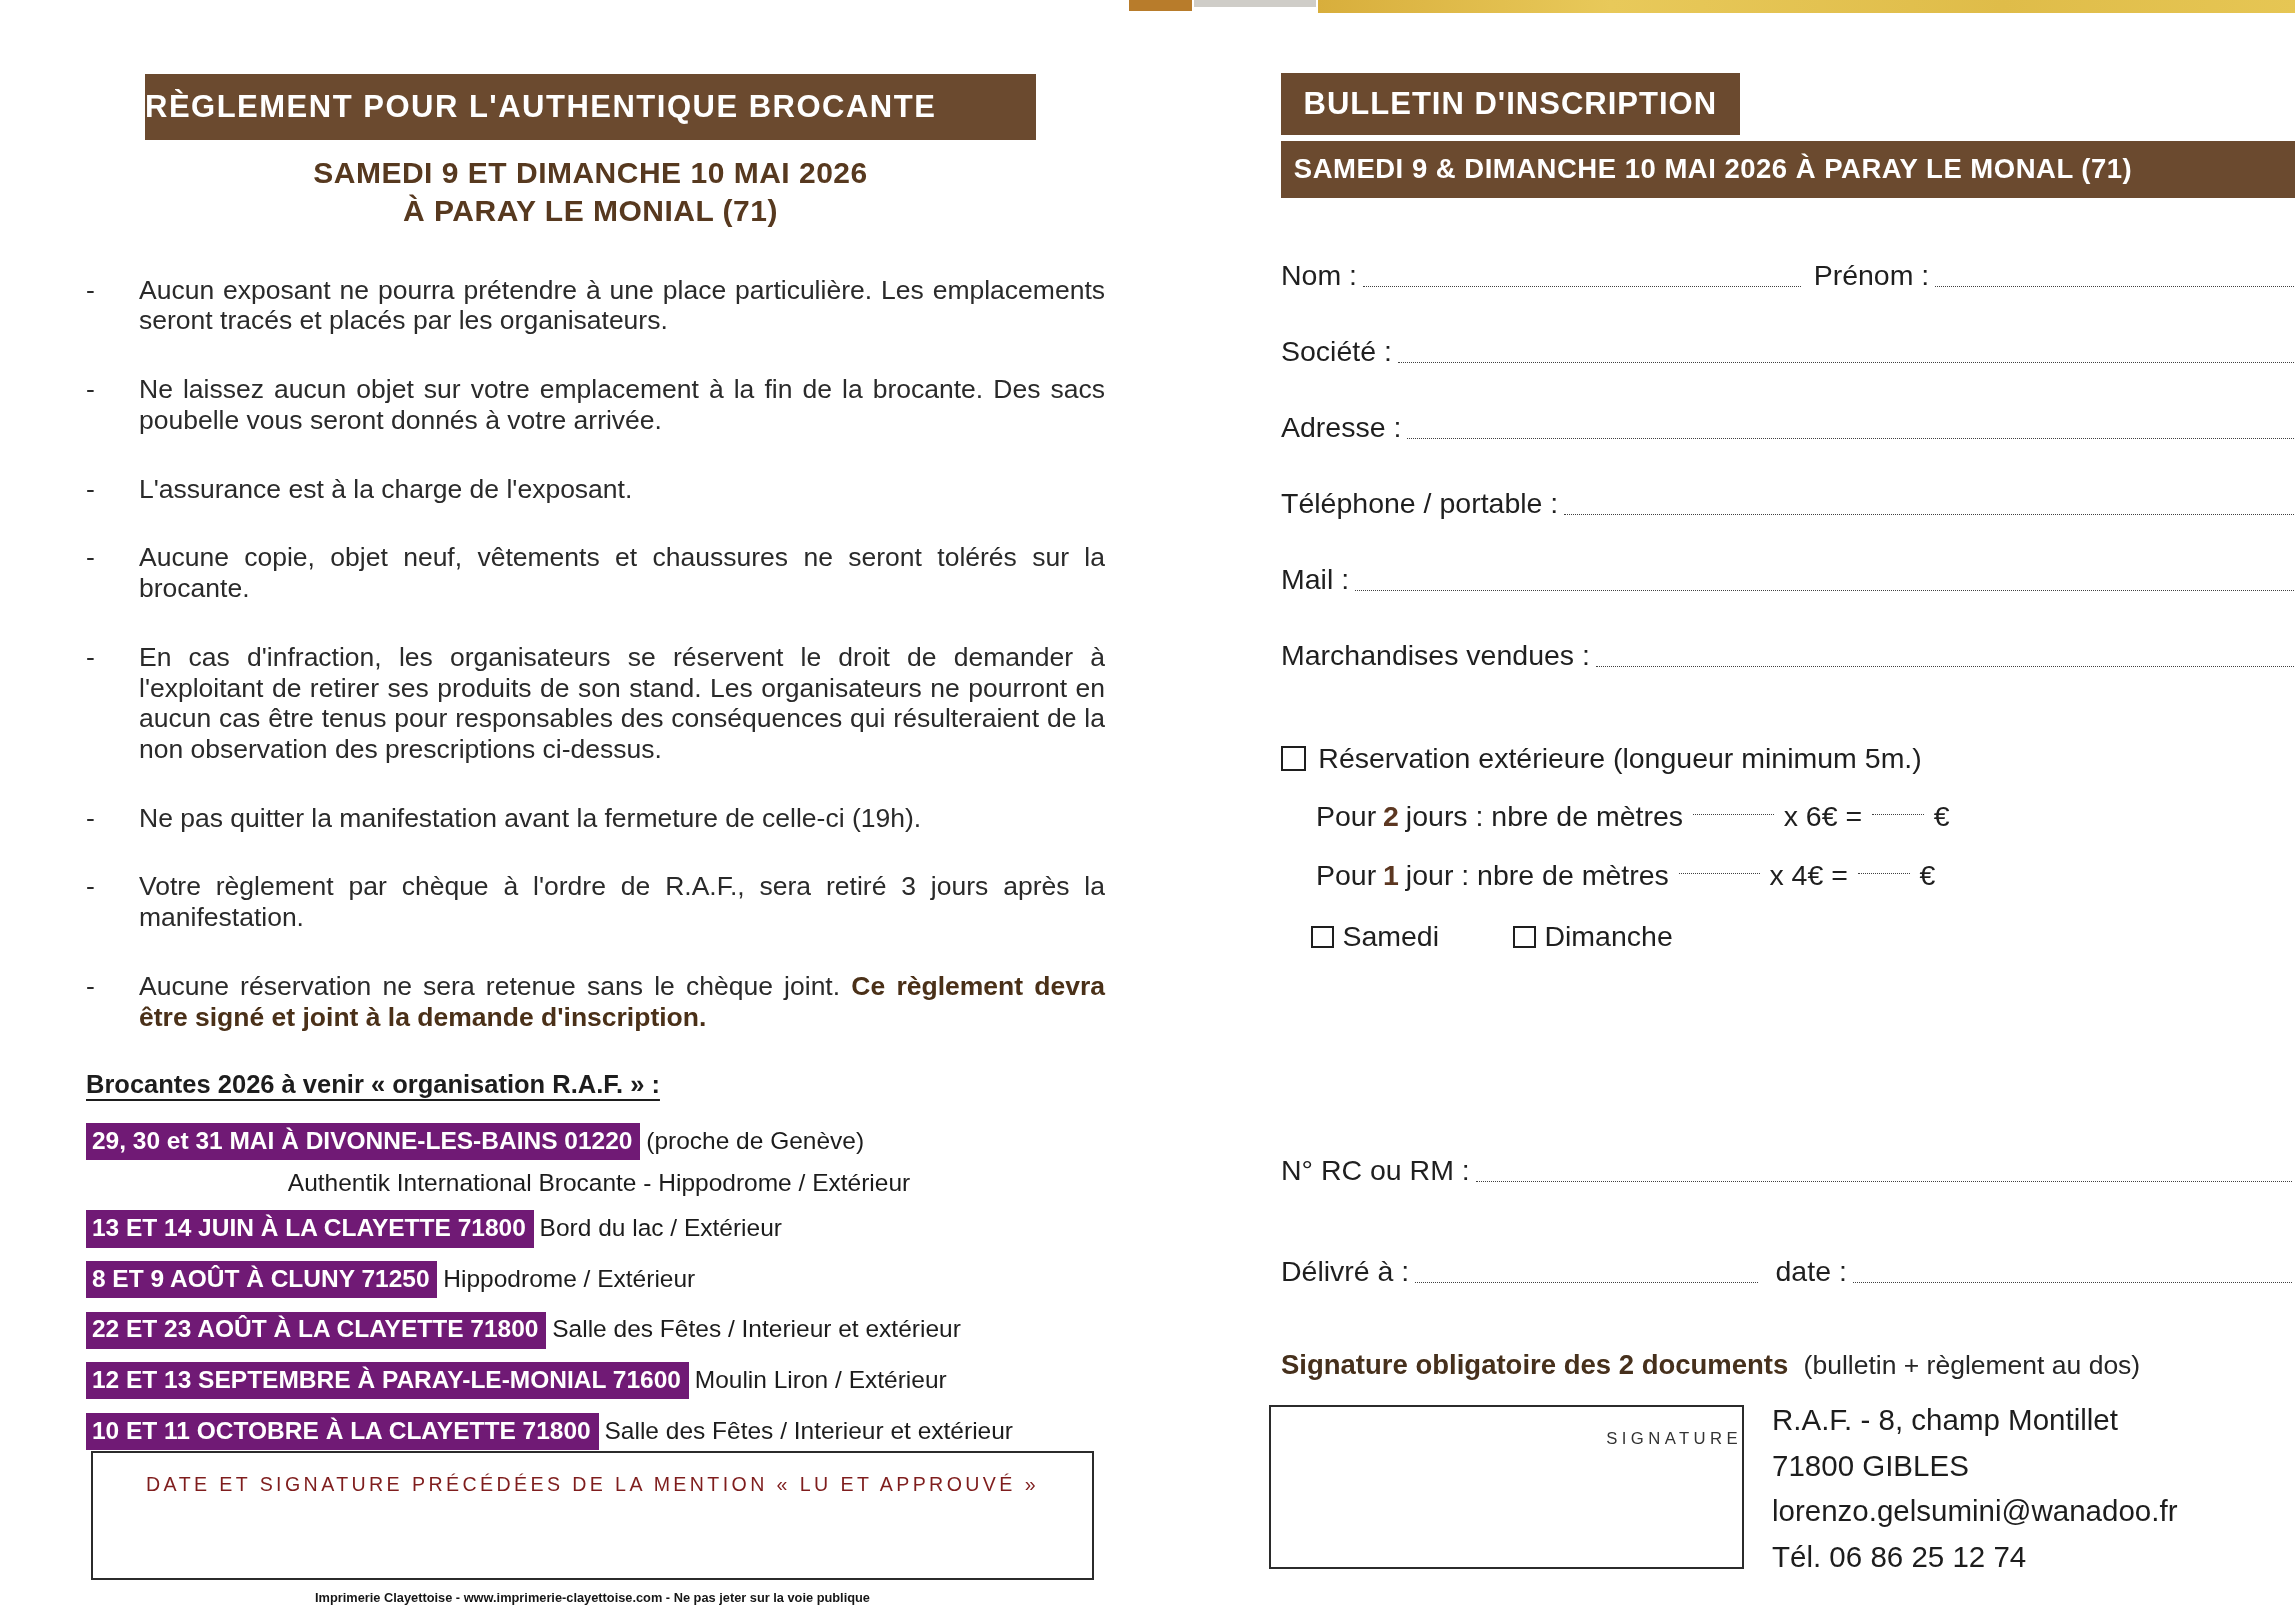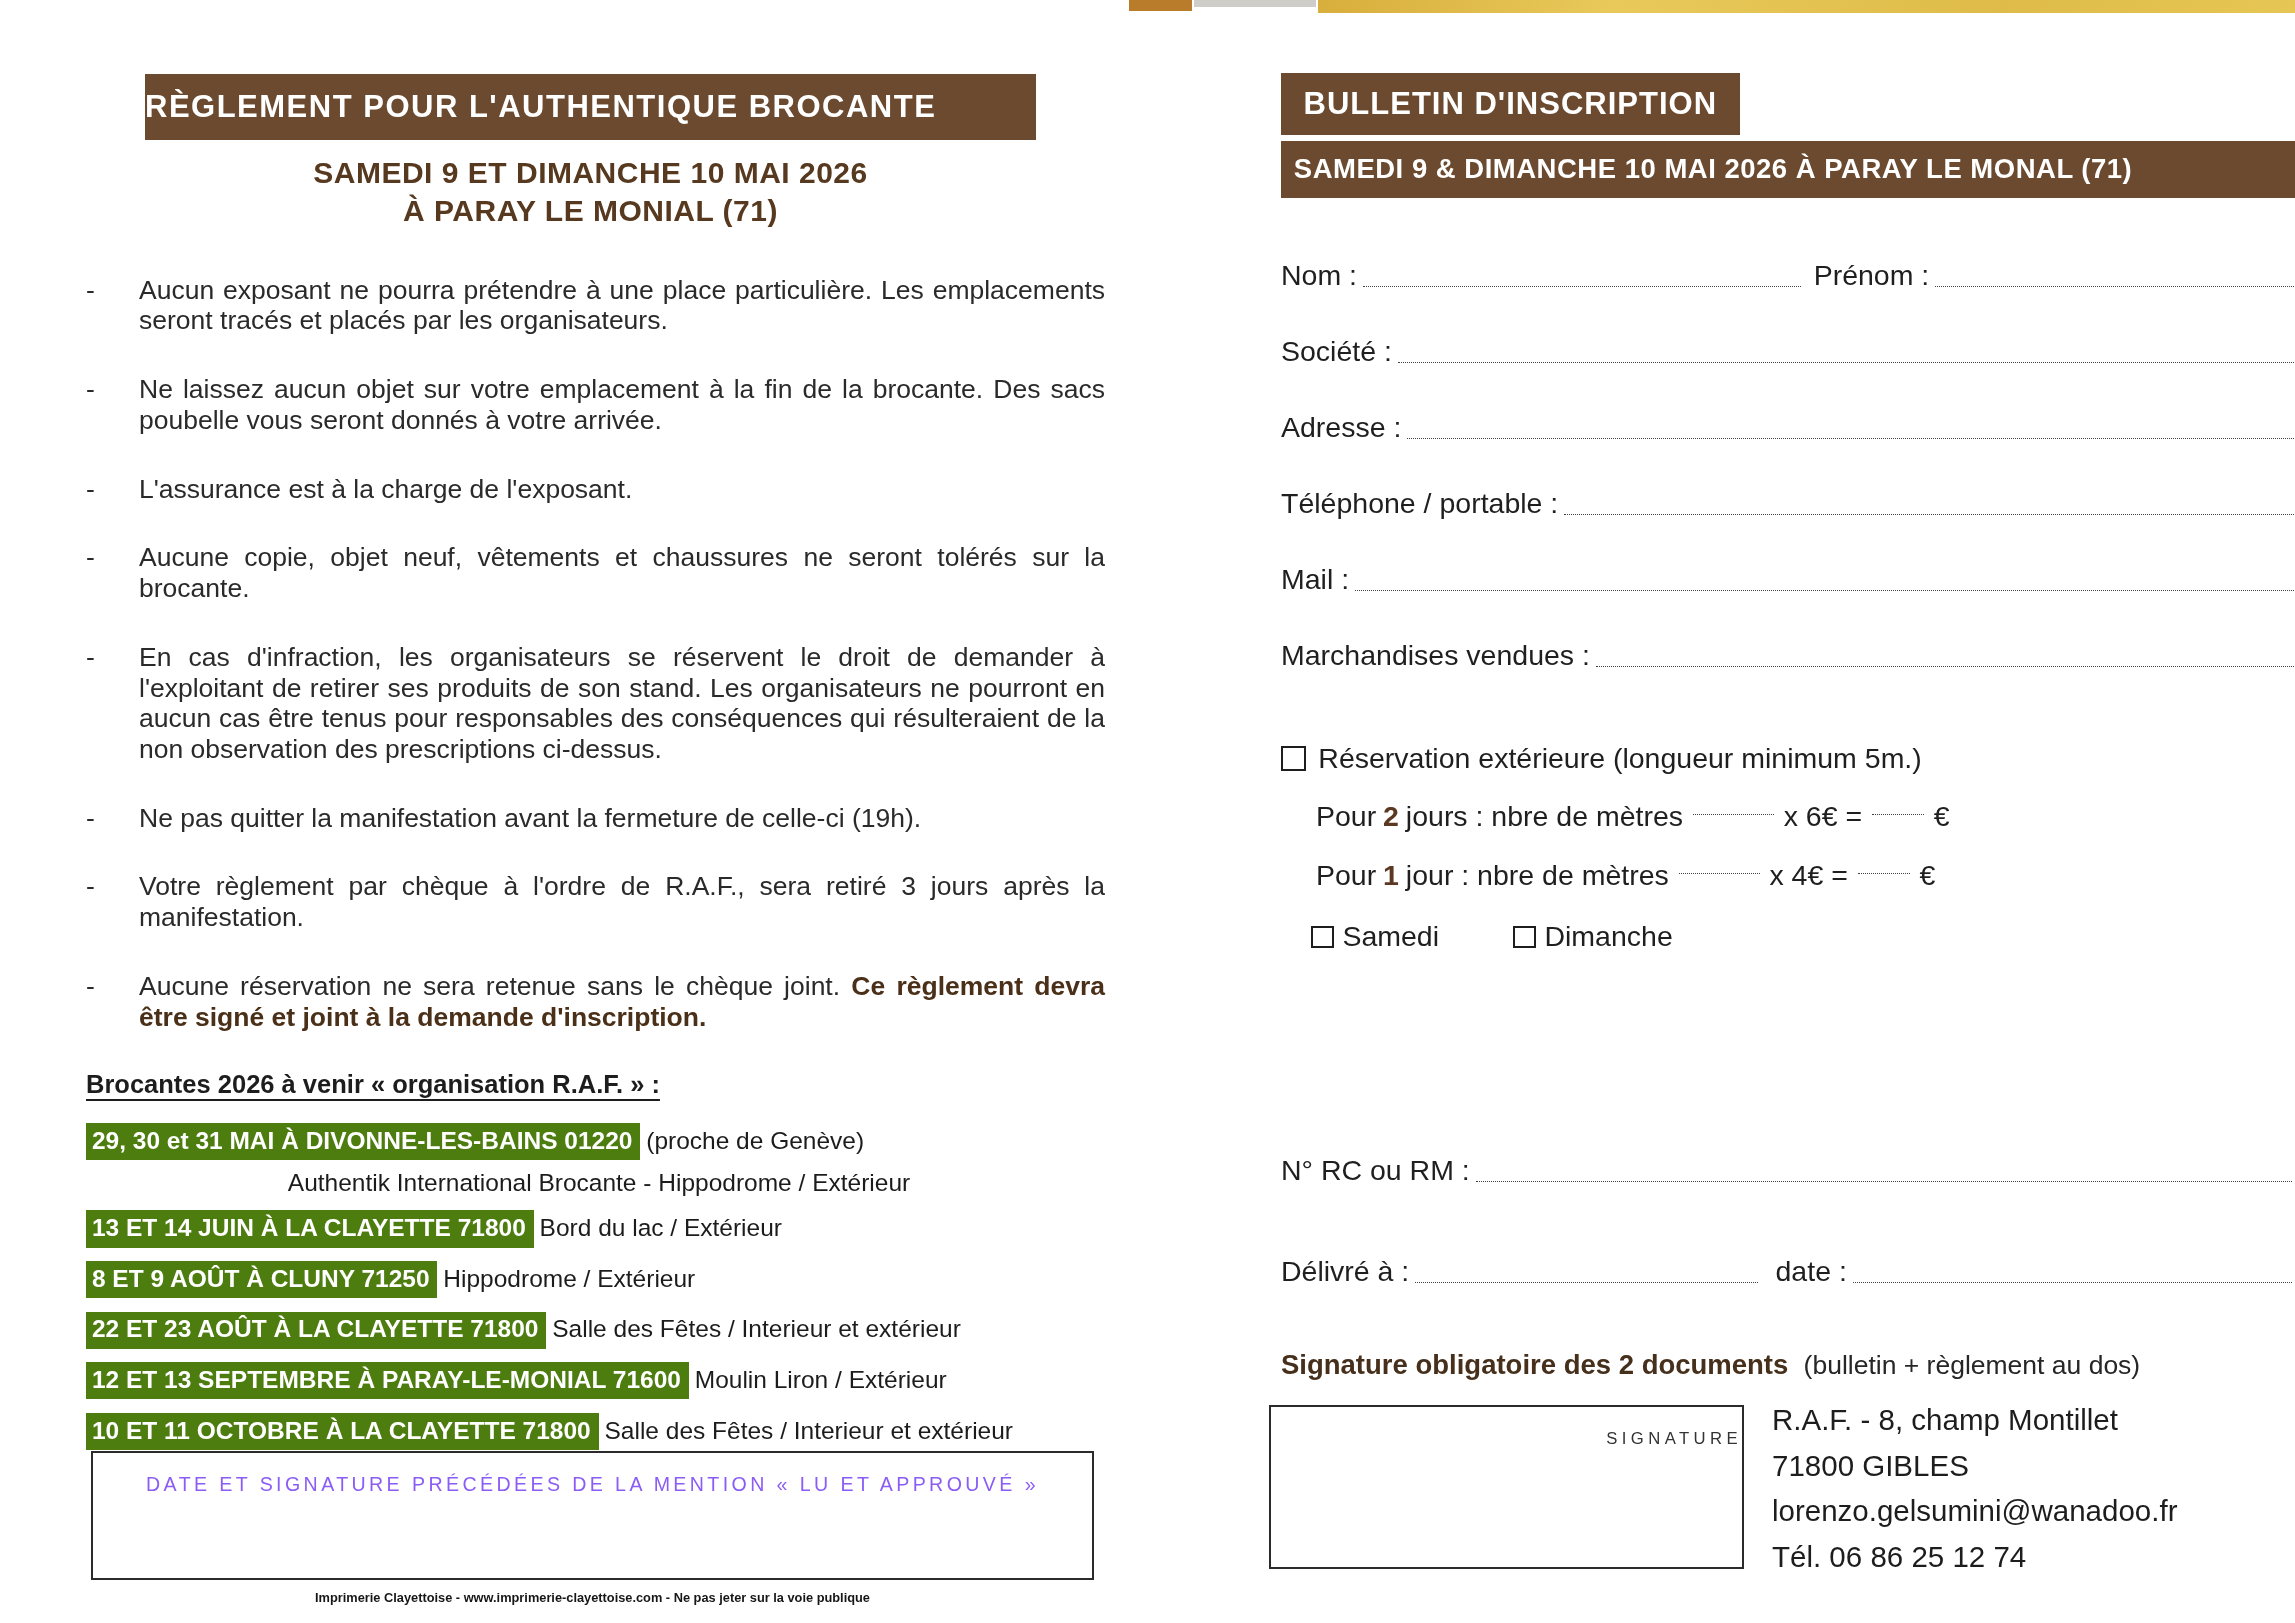--- a/index.html
+++ b/index.html
@@ -38,33 +38,33 @@
   .rbold { font-weight:bold; color:#4a3018; }
   .rbold:empty { display:none; }
 
   .upcoming-heading {
     margin-top:31px; font-size:25.5px; font-weight:bold; color:#1d1d1d;
     text-decoration:underline; text-underline-offset:5.9px;
   }
   .events { margin-top:23.6px; width:1026px; }
   .event { margin-bottom:13.3px; font-size:24.5px; white-space:nowrap; }
   .event .hl {
-    display:inline-block; background:#4d7c0f; color:#ffffff; font-weight:bold;
+    display:inline-block; background:#701a75; color:#ffffff; font-weight:bold;
     padding:3.9px 7.9px 5.4px 5.9px; letter-spacing:0px;
   }
   .event .tail { margin-left:5.9px; color:#1c1c1c; }
   .event-sub { text-align:center; font-size:24.5px; color:#1c1c1c; margin:8.8px 0 12.8px; }
   .event-sub:empty { display:none; }
 
   .mention-box {
     position:absolute; left:91px; top:1451px; width:1003px; height:129px;
     border:2.5px solid #2b2b2b; box-sizing:border-box; text-align:center;
   }
   .mention-text {
-    margin-top:19.6px; font-size:19.6px; letter-spacing:3.4px; color:#8b5cf6;
+    margin-top:19.6px; font-size:19.6px; letter-spacing:3.4px; color:#7f1d1d;
   }
   .print-footer {
     position:absolute; left:91px; top:1590px; width:1003px; text-align:center;
     font-size:12.8px; font-weight:bold; color:#161616;
   }
 
   
   .banner-r1 {
     display:inline-block; font-size:31px; padding:12.8px 22.6px 13.7px; letter-spacing:1px;
   }

